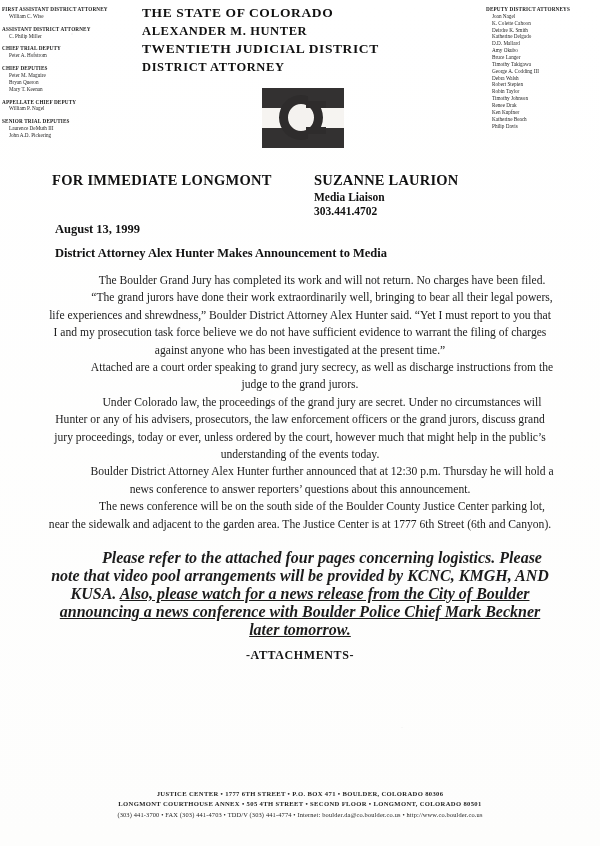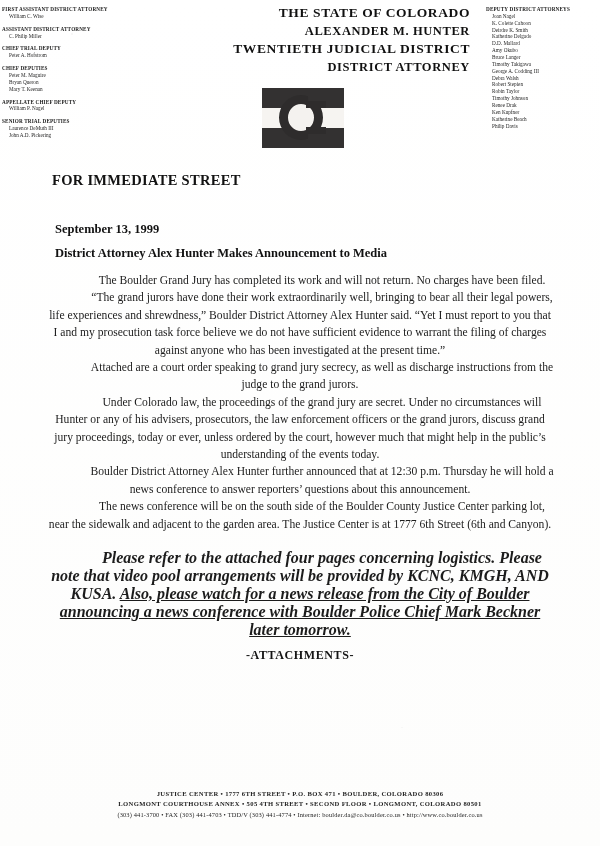--- a/index.html
+++ b/index.html
@@ -57,24 +57,24 @@
     font-size: 5.2px;
     padding-left: 7px;
     white-space: nowrap;
     color: #262626;
   }
   .staff-right .staff-title { font-size: 5.2px; }
   .staff-right .staff-name { padding-left: 6px; }
 
   .masthead {
     position: absolute;
-    left: 130px;
+    left: 142px;
     right: 130px;
     top: 4px;
-    text-align: right;
+    text-align: left;
   }
   .masthead-line {
     font-family: "Liberation Serif", "DejaVu Serif", serif;
     font-weight: bold;
     letter-spacing: 0.6px;
     color: #111;
   }
   .mh-1 { font-size: 13.5px; line-height: 18px; }
   .mh-2 { font-size: 13.5px; line-height: 18px; }
   .mh-3 { font-size: 12.5px; line-height: 18px; }
@@ -296,24 +296,29 @@
     <div class="flag">
       <div class="band-white"></div>
       <div class="c-inner"></div>
       <div class="c-glyph"></div>
       <div class="c-bar-top"></div>
       <div class="c-bar-bot"></div>
     </div>
   </div>
 
   <div class="release-row">
-    <div class="release-label">FOR IMMEDIATE STREET</div>
+    <div class="release-label">FOR IMMEDIATE LONGMONT</div>
+    <div class="contact-block">
+      <div class="contact-name">SUZANNE LAURION</div>
+      <div class="contact-role">Media Liaison</div>
+      <div class="contact-phone">303.441.4702</div>
+    </div>
   </div>
 
-  <div class="dateline">September 13, 1999</div>
+  <div class="dateline">August 13, 1999</div>
   <div class="headline">District Attorney Alex Hunter Makes Announcement to Media</div>
 
   <div class="body-copy">
     <p>The Boulder Grand Jury has completed its work and will not return. No charges have been filed.</p>
     <p>“The grand jurors have done their work extraordinarily well, bringing to bear all their legal powers, life experiences and shrewdness,” Boulder District Attorney Alex Hunter said. “Yet I must report to you that I and my prosecution task force believe we do not have sufficient evidence to warrant the filing of charges against anyone who has been investigated at the present time.”</p>
     <p>Attached are a court order speaking to grand jury secrecy, as well as discharge instructions from the judge to the grand jurors.</p>
     <p>Under Colorado law, the proceedings of the grand jury are secret. Under no circumstances will Hunter or any of his advisers, prosecutors, the law enforcement officers or the grand jurors, discuss grand jury proceedings, today or ever, unless ordered by the court, however much that might help in the public’s understanding of the events today.</p>
     <p>Boulder District Attorney Alex Hunter further announced that at 12:30 p.m. Thursday he will hold a news conference to answer reporters’ questions about this announcement.</p>
     <p>The news conference will be on the south side of the Boulder County Justice Center parking lot, near the sidewalk and adjacent to the garden area.  The Justice Center is at 1777 6th Street (6th and Canyon).</p>
     <p class="closing"><span>Please refer to the attached four pages concerning logistics.  Please note that video pool arrangements will be provided by KCNC, KMGH, AND KUSA.  </span><span class="u">Also, please watch for a news release from the City of Boulder announcing a news conference with Boulder Police Chief Mark Beckner later tomorrow.</span></p>

